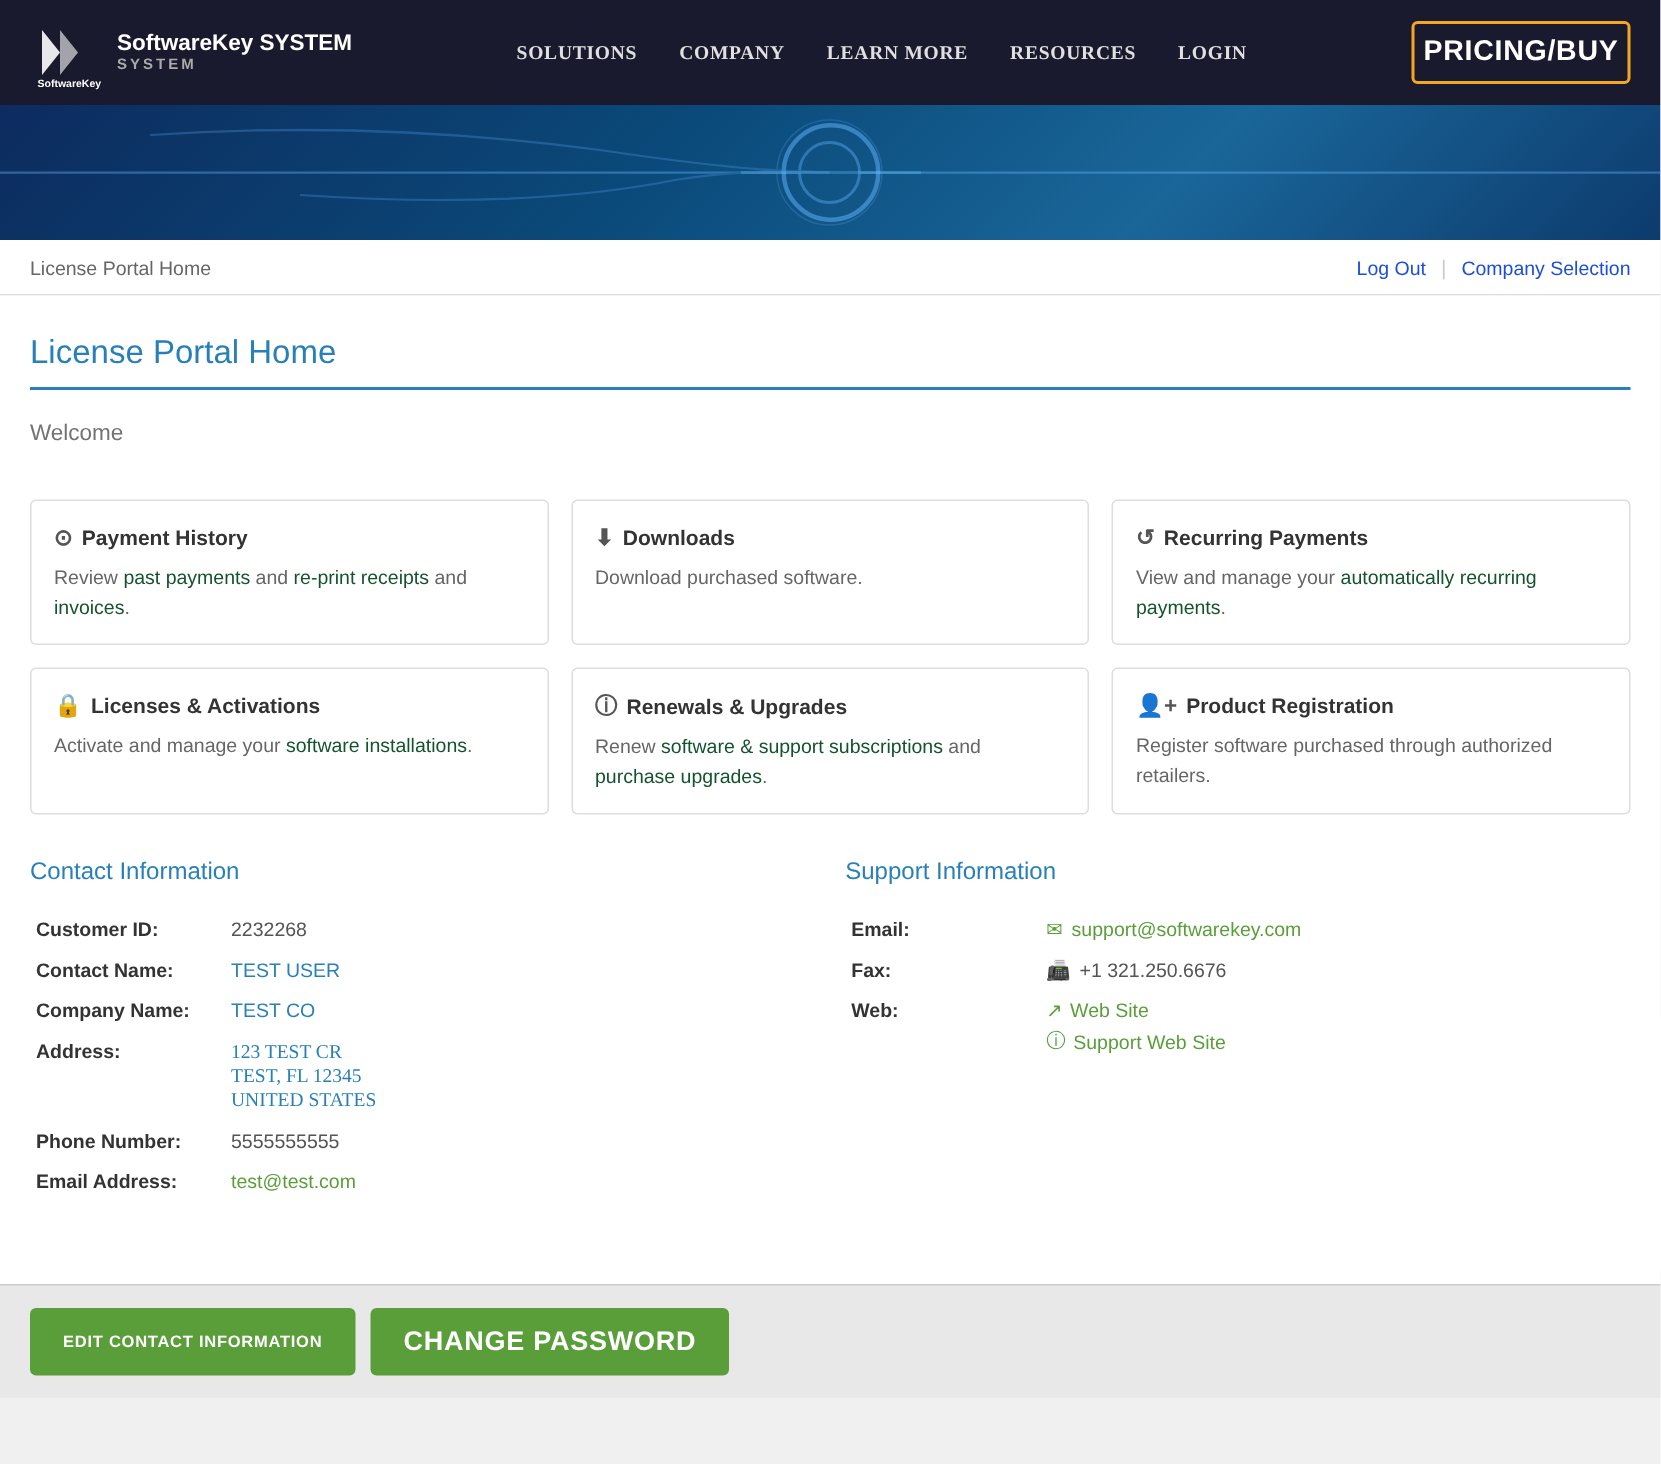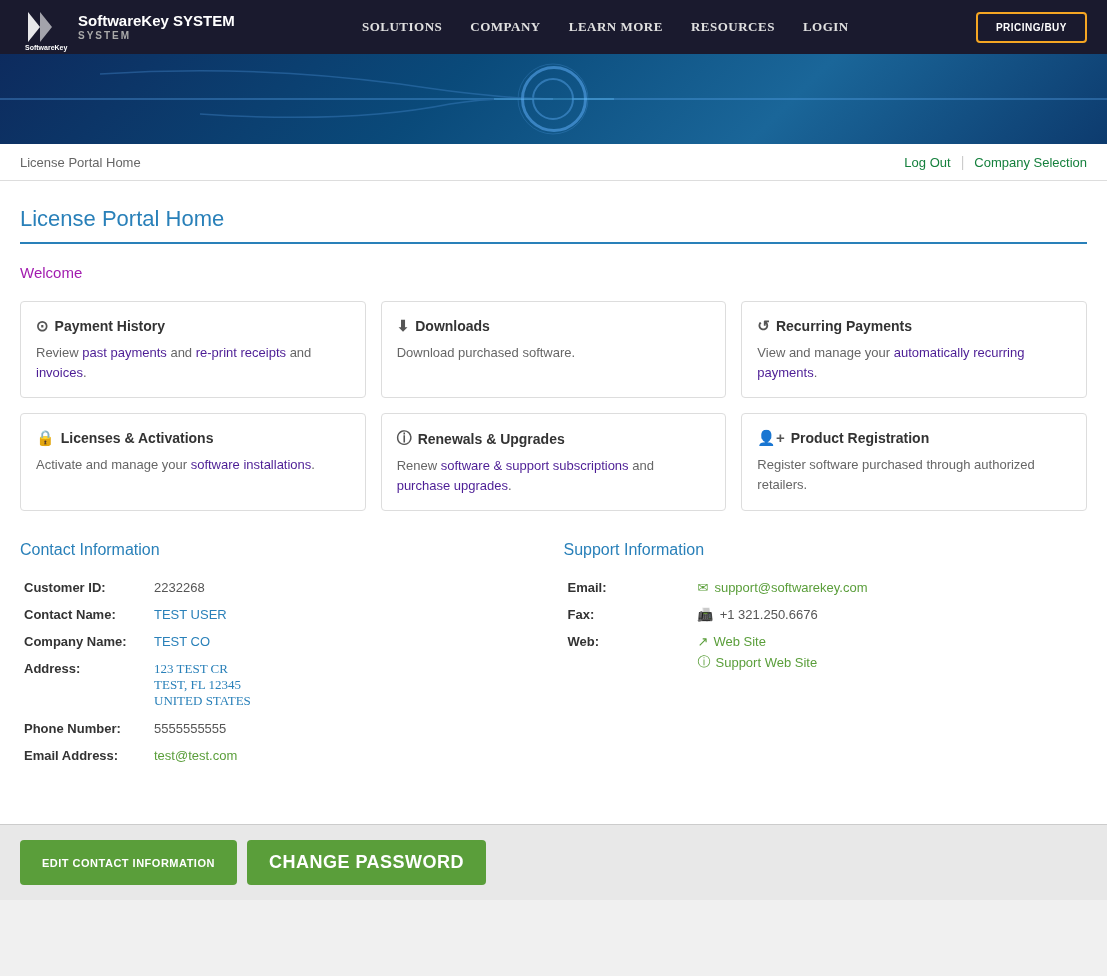--- a/index.html
+++ b/index.html
@@ -4,21 +4,21 @@
   <style>
     * { box-sizing: border-box; margin: 0; padding: 0; }
     body { font-family: Arial, sans-serif; font-size: 14px; background: #f0f0f0; }
 
     
     .navbar {
       background: #1a1a2e;
       display: flex;
       align-items: center;
       padding: 0 20px;
-      height: 54px;
+      height: 70px;
       gap: 30px;
     }
     .navbar-logo {
       display: flex;
       align-items: center;
       gap: 8px;
       color: white;
       font-size: 13px;
       font-weight: bold;
       text-decoration: none;
@@ -56,23 +56,23 @@
       font-weight: bold;
       font-size: 14px;
       border-radius: 4px;
       cursor: pointer;
       letter-spacing: 0.5px;
     }
     .btn-pricing {
       background: transparent;
       color: white;
       border: 2px solid #f5a623;
-      padding: 8px 18px;
-      font-weight: bold;
-      font-size: 10px;
+      padding: 8px 6px;
+      font-weight: bold;
+      font-size: 19px;
       border-radius: 4px;
       cursor: pointer;
       letter-spacing: 0.5px;
     }
 
     
     .hero-banner {
       background: linear-gradient(135deg, #0d2b5e 0%, #0a4a7a 40%, #1a6699 70%, #0d3b6e 100%);
       height: 90px;
       position: relative;
@@ -112,21 +112,21 @@
     .breadcrumb-text {
       color: #666;
       font-size: 13px;
     }
     .breadcrumb-actions {
       display: flex;
       gap: 5px;
       align-items: center;
     }
     .breadcrumb-actions a {
-      color: #15803d;
+      color: #1d4ed8;
       font-size: 13px;
       text-decoration: none;
     }
     .breadcrumb-divider {
       color: #ccc;
       margin: 0 5px;
     }
 
     
     .main-content {
@@ -137,23 +137,23 @@
     }
     .page-title {
       color: #2980b9;
       font-size: 22px;
       font-weight: normal;
       border-bottom: 2px solid #2980b9;
       padding-bottom: 10px;
       margin-bottom: 20px;
     }
     .welcome-text {
-      color: #a21caf;
+      color: #737373;
       font-size: 15px;
-      margin-bottom: 20px;
+      margin-bottom: 36px;
     }
 
     
     .cards-grid {
       display: grid;
       grid-template-columns: 1fr 1fr 1fr;
       gap: 15px;
       margin-bottom: 30px;
     }
     .card {
@@ -174,21 +174,21 @@
     .card-title .card-icon {
       color: #555;
       font-size: 15px;
     }
     .card-desc {
       font-size: 13px;
       color: #666;
       line-height: 1.5;
     }
     .card-desc a, .card-desc span.link {
-      color: #4c1d95;
+      color: #14532d;
     }
 
     
     .info-sections {
       display: grid;
       grid-template-columns: 1fr 1fr;
       gap: 20px;
       margin-bottom: 25px;
     }
     .section-title {

